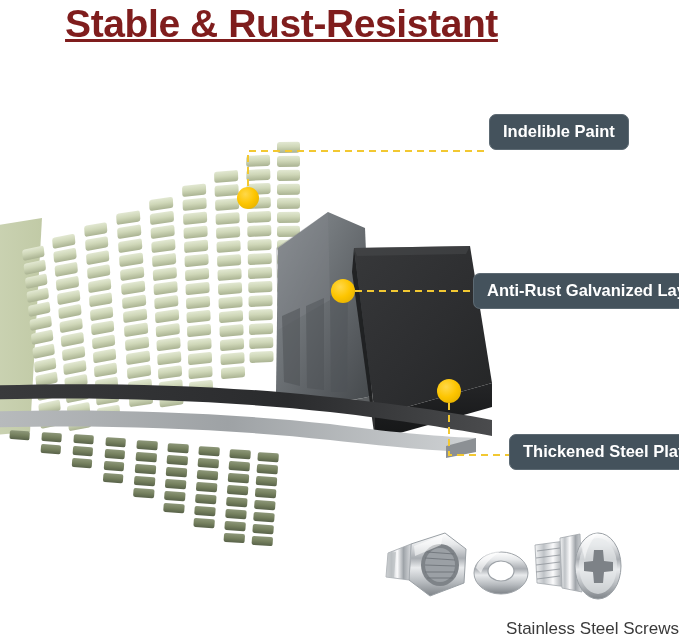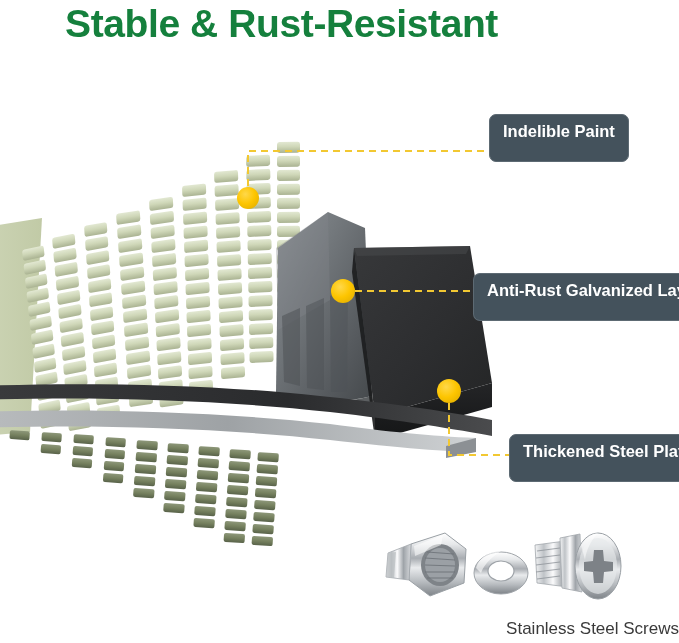--- a/index.html
+++ b/index.html
@@ -30,32 +30,33 @@
   }
   .page-title {
     position: absolute;
     left: 0;
     top: 2px;
     width: 563px;
     text-align: center;
     font-size: 39px;
     font-weight: 700;
     letter-spacing: -0.4px;
-    color: #15803d;
+    color: #7f1d1d;
     font-family: "Liberation Sans", sans-serif;
+    text-decoration: underline;
   }
   .callout-label {
     position: absolute;
     background: #44525c;
     color: #ffffff;
     font-size: 16.5px;
     font-weight: 700;
     border-radius: 7px;
     border: 1px solid #5d6a73;
-    padding: 8px 13px 21px 13px;
+    padding: 8px 13px 9px 13px;
     white-space: nowrap;
     box-sizing: border-box;
     line-height: 1;
     font-family: "Liberation Sans", sans-serif;
   }
   #label-paint   { left: 489px; top: 114px; }
   #label-galv    { left: 473px; top: 273px; border-right: none;
                    border-top-right-radius: 0; border-bottom-right-radius: 0; }
   #label-plate   { left: 509px; top: 434px; }
 

